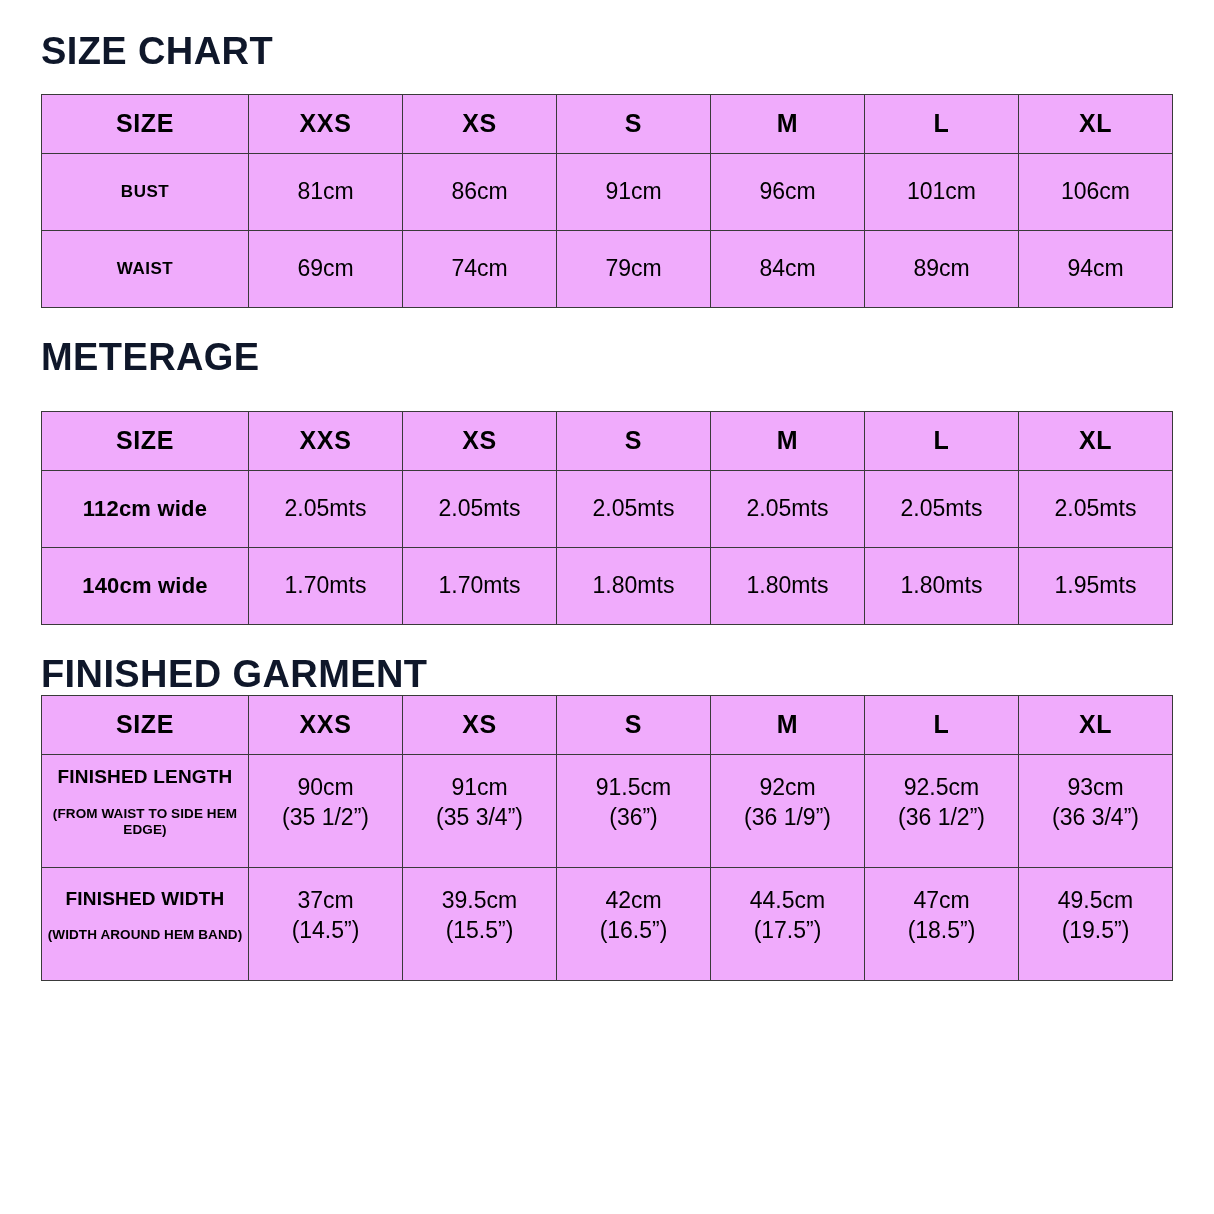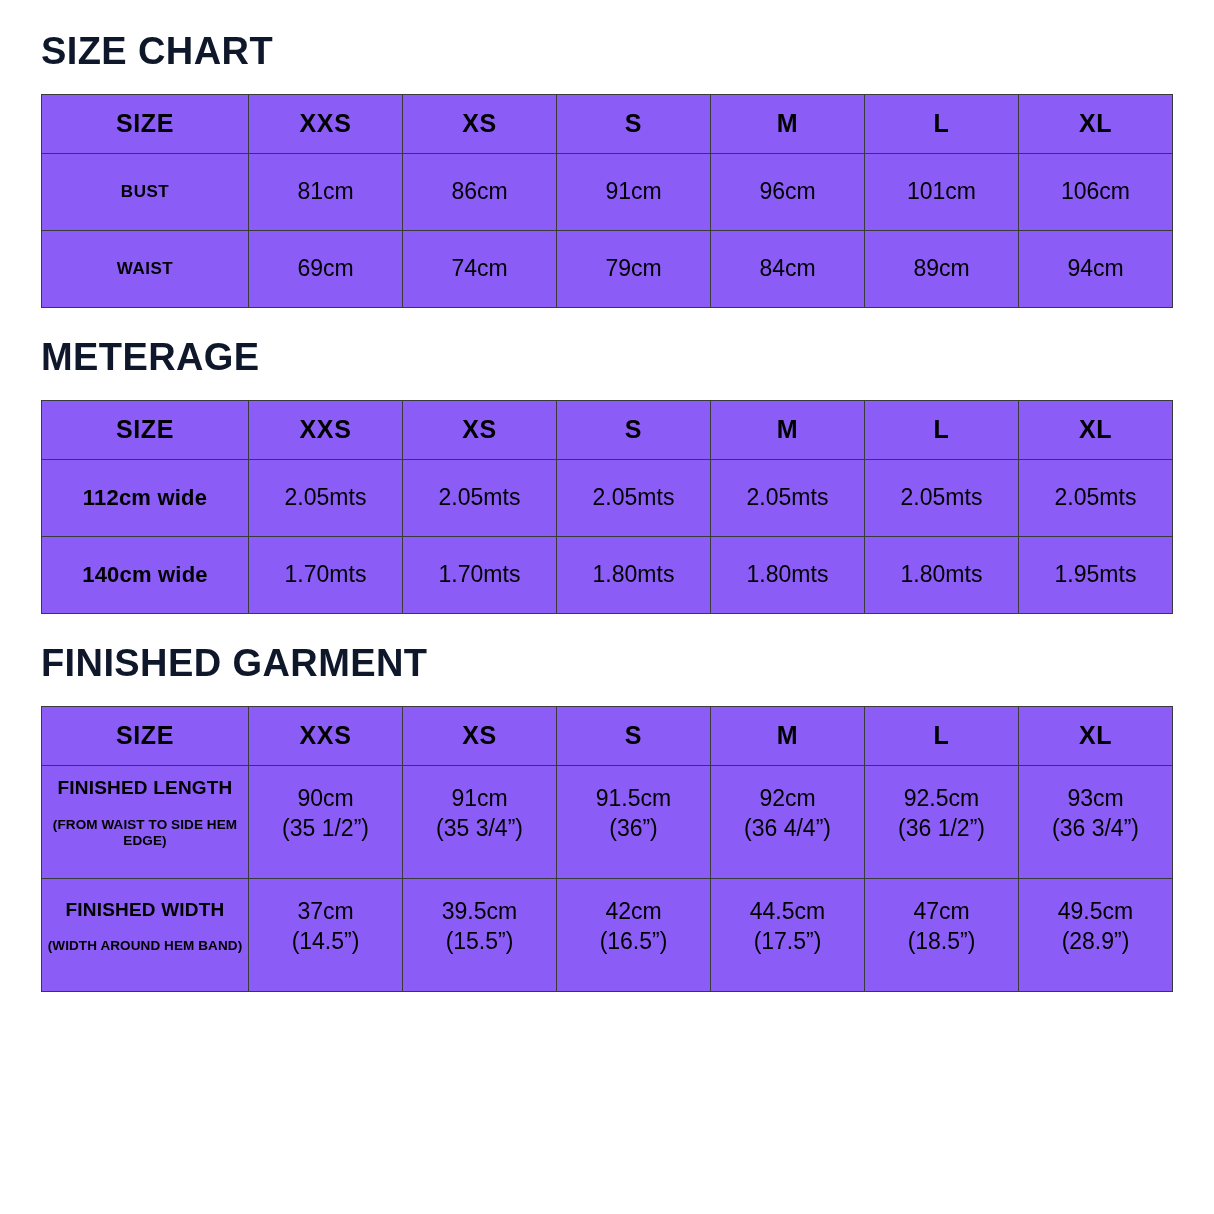--- a/index.html
+++ b/index.html
@@ -27,29 +27,29 @@
   .section-title {
     font-size: 38px;
     font-weight: 700;
     letter-spacing: 0.4px;
     line-height: 1.05;
     color: #0f172a;
     margin: 0;
     padding: 0;
   }
   .section-1-title { margin-top: 4px; margin-bottom: 22px; }
-  .section-2-title { margin-top: 30px; margin-bottom: 22px; }
-  .section-3-title { margin-top: 30px; margin-bottom: 22px; }
+  .section-2-title { margin-top: 30px; margin-bottom: 33px; }
+  .section-3-title { margin-top: 30px; }
 
   
   table.size-table {
     width: 1131px;
     border-collapse: collapse;
     table-layout: fixed;
-    background: #8b5cf6;
+    background: #f0abfc;
   }
   table.size-table td,
   table.size-table th {
     border: 1.4px solid #3a3a3a;
     text-align: center;
     vertical-align: middle;
     padding: 0;
     font-weight: 400;
     color: #000000;
   }
@@ -246,21 +246,21 @@
           </td>
         <td>
             <span class="cell-inner">
           <span class="val-main">91.5cm</span>
           <span class="val-sub">(36”)</span>
             </span>
           </td>
         <td>
             <span class="cell-inner">
           <span class="val-main">92cm</span>
-          <span class="val-sub">(36 4/4”)</span>
+          <span class="val-sub">(36 1/9”)</span>
             </span>
           </td>
         <td>
             <span class="cell-inner">
           <span class="val-main">92.5cm</span>
           <span class="val-sub">(36 1/2”)</span>
             </span>
           </td>
         <td>
             <span class="cell-inner">
@@ -303,20 +303,20 @@
           </td>
         <td>
             <span class="cell-inner">
           <span class="val-main">47cm</span>
           <span class="val-sub">(18.5”)</span>
             </span>
           </td>
         <td>
             <span class="cell-inner">
           <span class="val-main">49.5cm</span>
-          <span class="val-sub">(28.9”)</span>
+          <span class="val-sub">(19.5”)</span>
             </span>
           </td>
       </tr>
     </tbody>
   </table>
 
 </div>
 
 </body></html>

